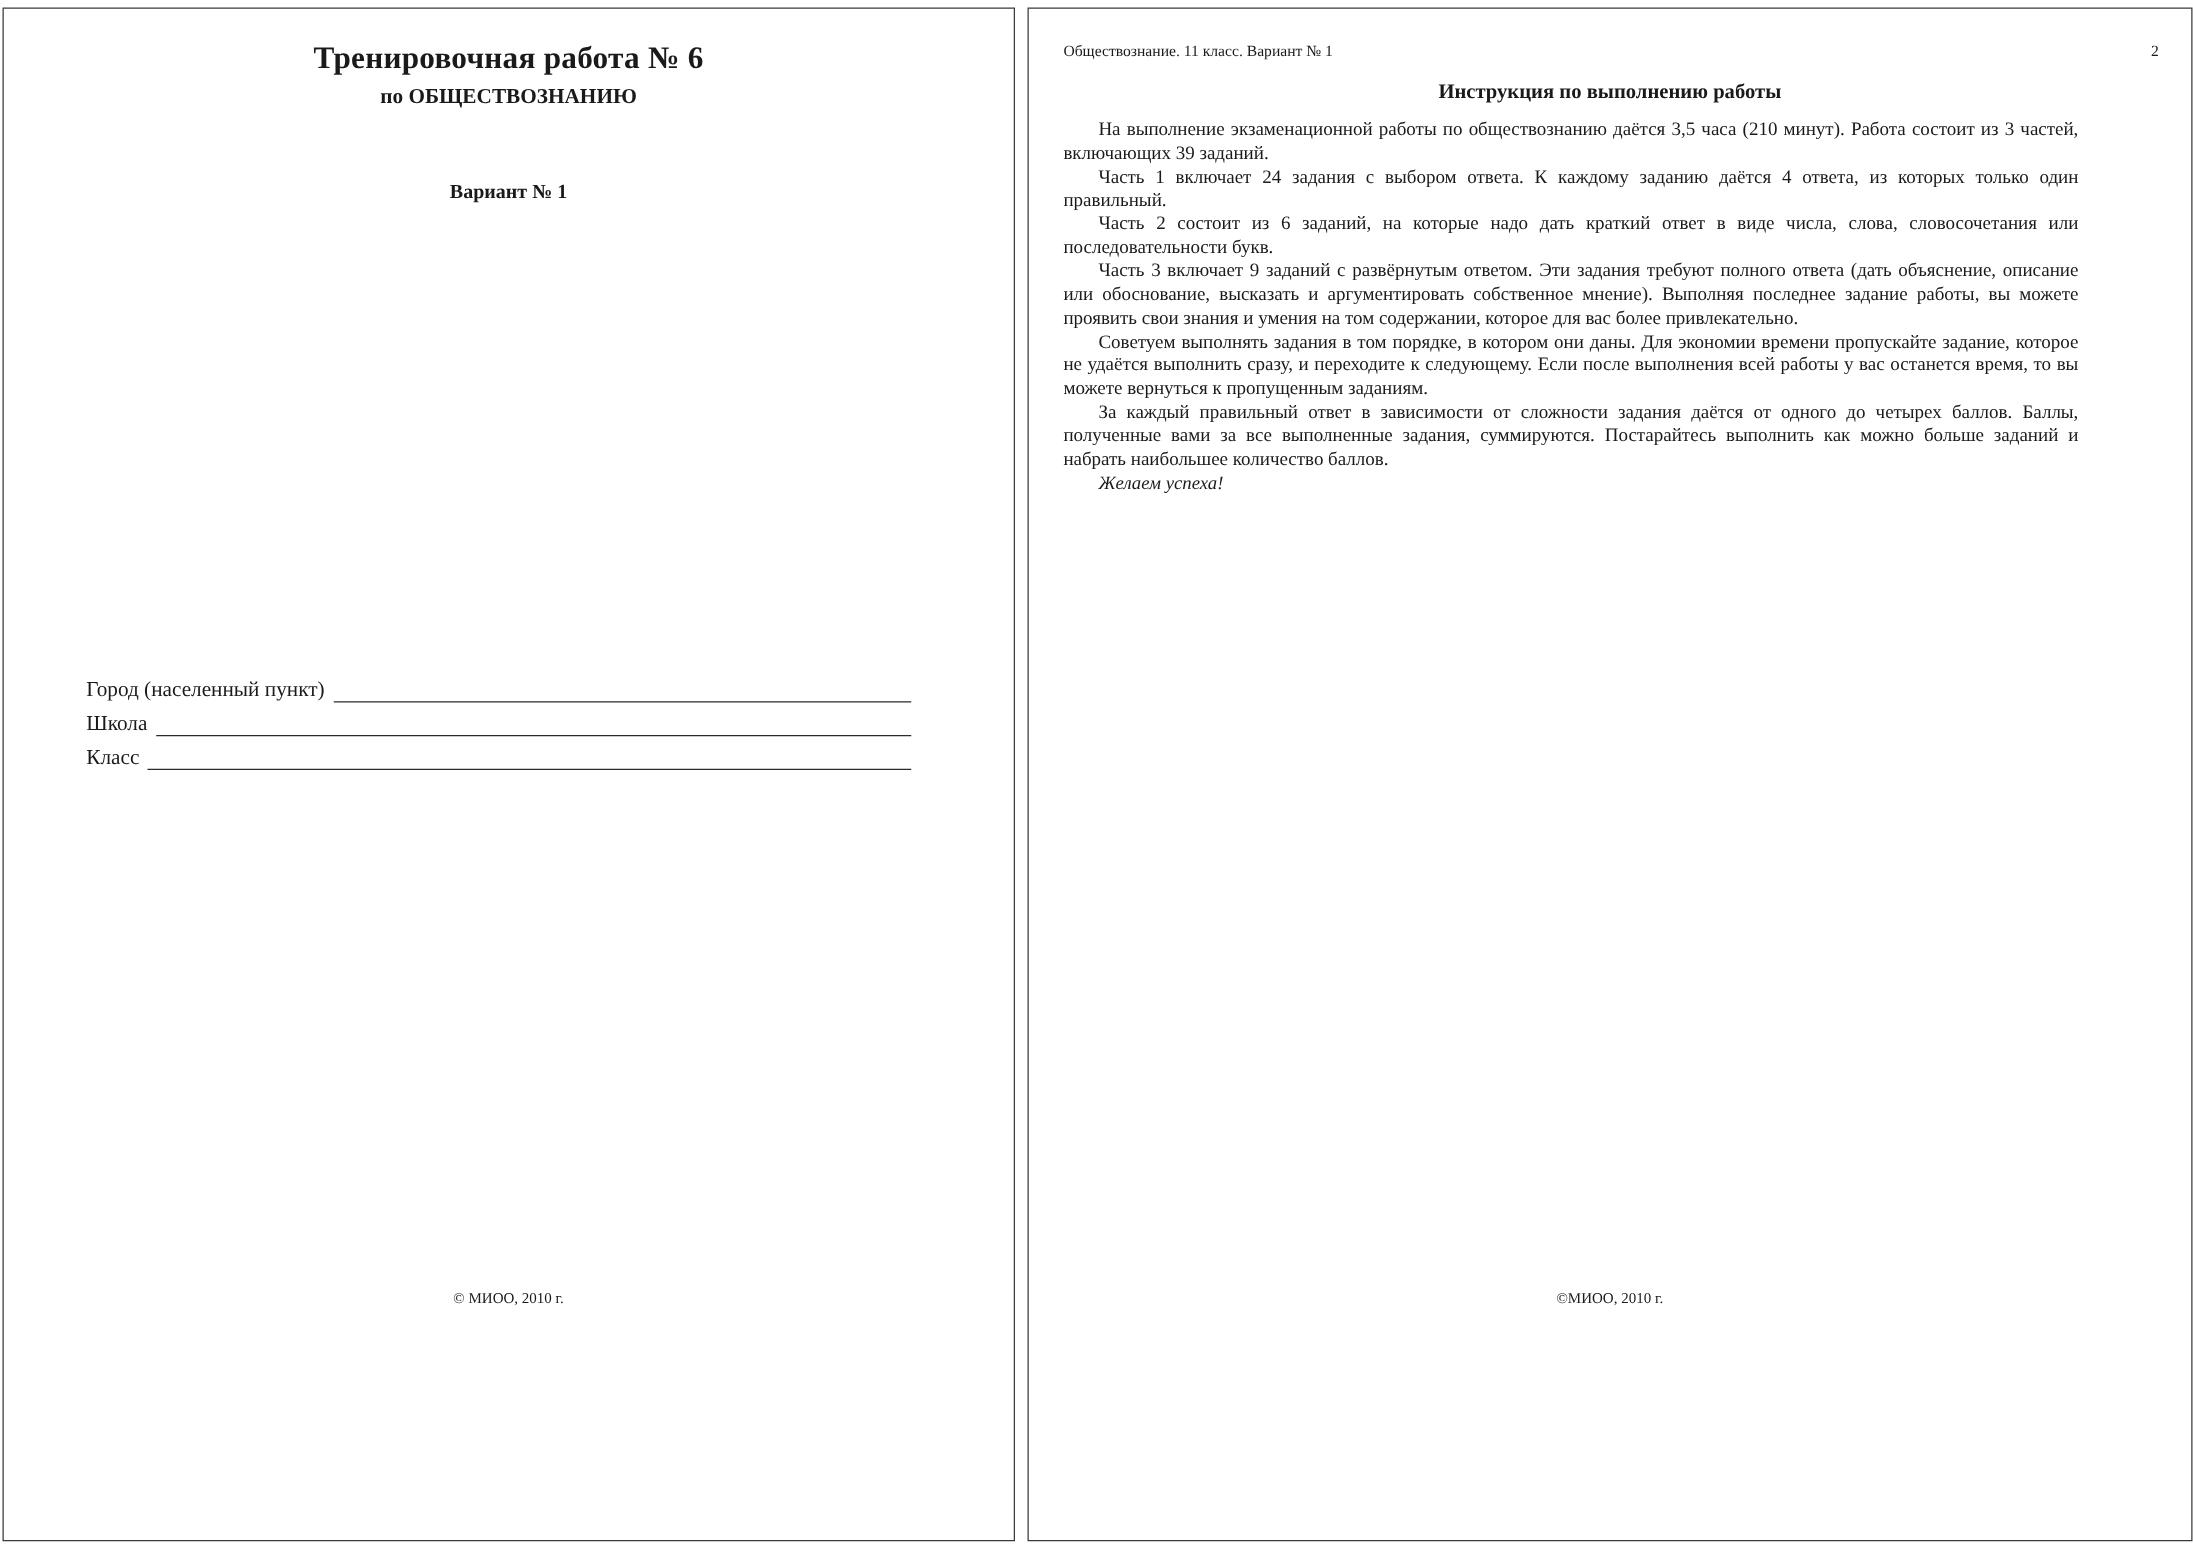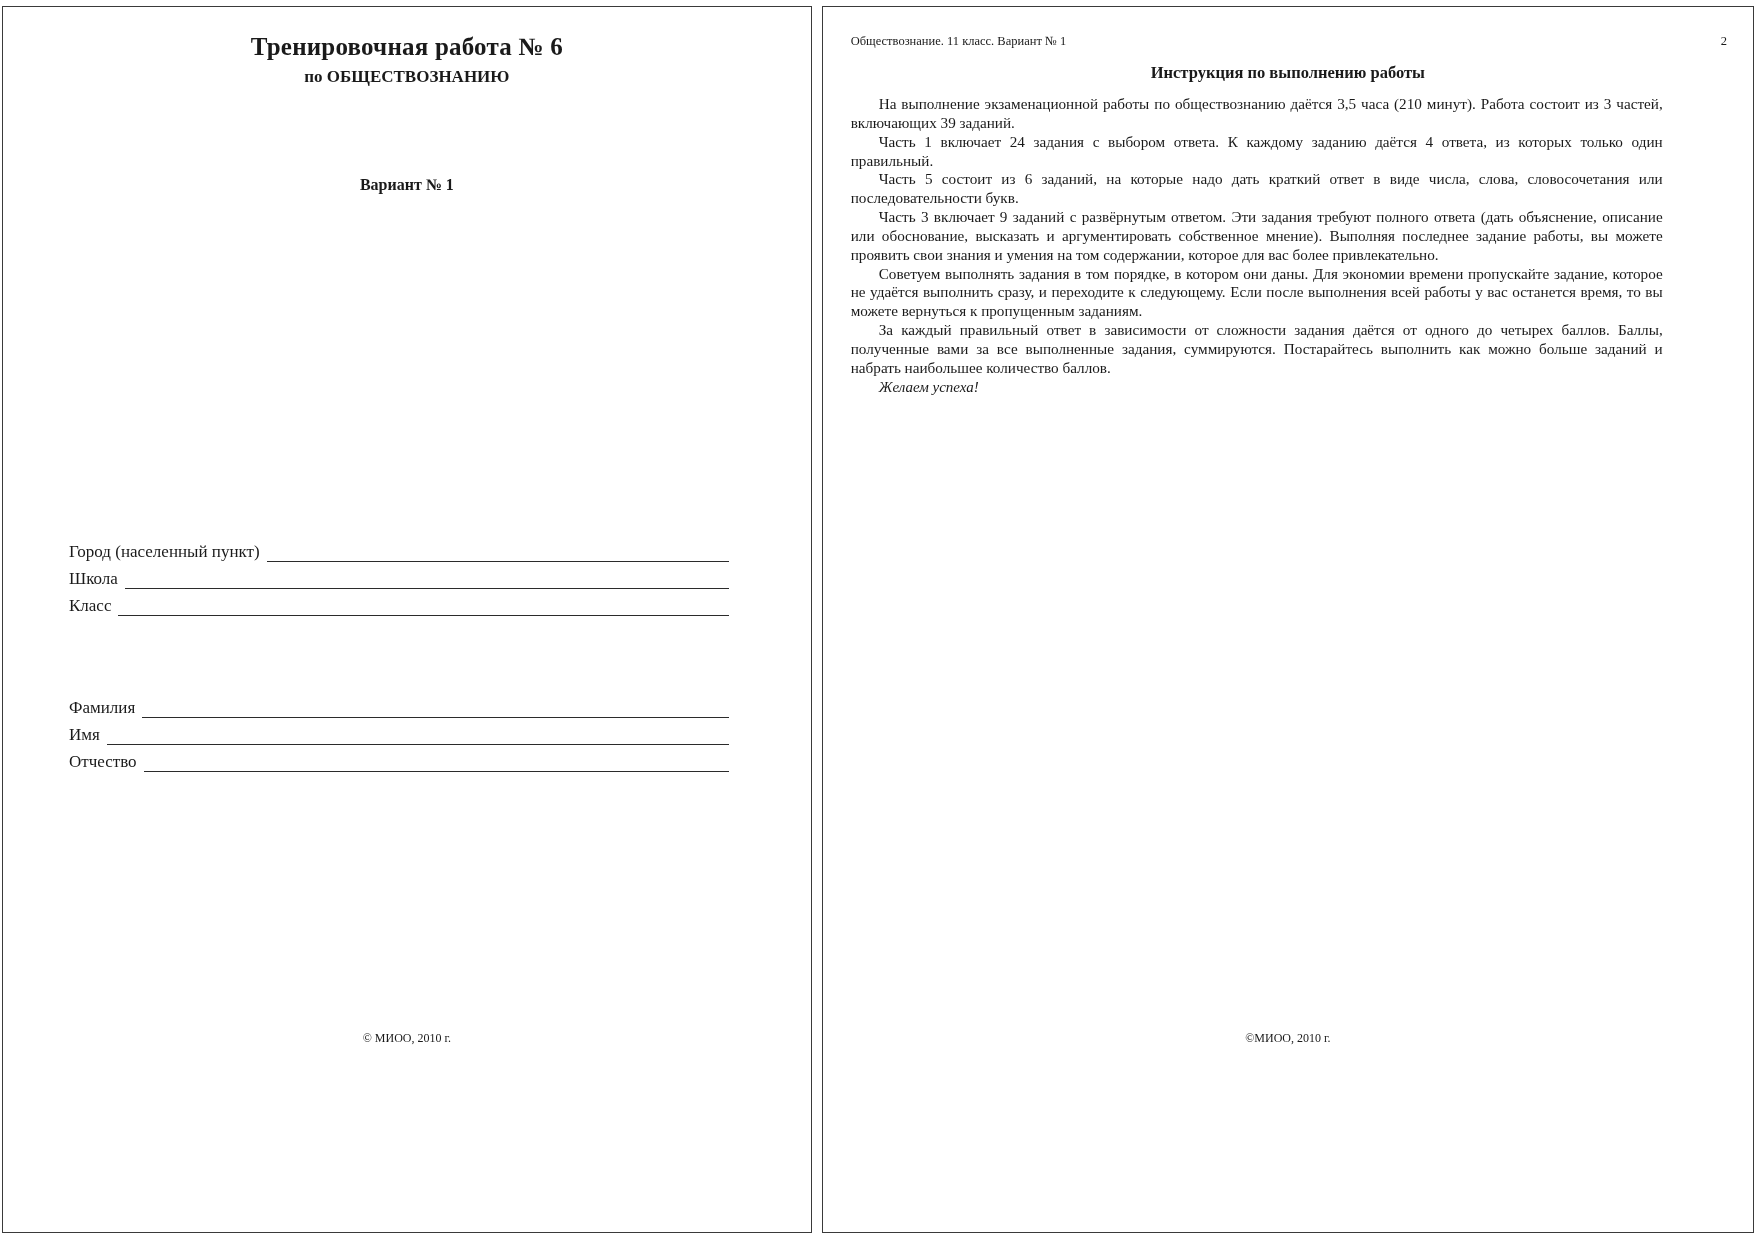--- a/index.html
+++ b/index.html
@@ -60,21 +60,21 @@
   .cover-grade {
     text-align: center;
     font-size: 16px;
     font-weight: bold;
     margin-top: 39px;
   }
   .cover-variant {
     text-align: center;
     font-size: 16px;
     font-weight: bold;
-    margin-top: 89px;
+    margin-top: 58px;
   }
 
   .fields {
     position: absolute;
     left: 66px;
     top: 528px;
     width: 660px;
   }
   .fields-second {
     position: absolute;
@@ -184,53 +184,39 @@
         <div class="field-row">
           <span class="field-label">Школа</span>
           <span class="field-line"></span>
         </div>
         <div class="field-row">
           <span class="field-label">Класс</span>
           <span class="field-line"></span>
         </div>
       </div>
 
-      <div class="fields-second">
-        <div class="field-row">
-          <span class="field-label">Фамилия</span>
-          <span class="field-line"></span>
-        </div>
-        <div class="field-row">
-          <span class="field-label">Имя</span>
-          <span class="field-line"></span>
-        </div>
-        <div class="field-row">
-          <span class="field-label">Отчество</span>
-          <span class="field-line"></span>
-        </div>
-      </div>
 
       <div class="copyright-left">© МИОО, 2010 г.</div>
     </div>
   </div>
 
   <div class="page page-right">
     <div class="page-inner">
 
       <div class="r-head">
         <span>Обществознание. 11 класс. Вариант № 1</span>
         <span class="pageno">2</span>
       </div>
 
       <div class="r-title">Инструкция по выполнению работы</div>
 
       <div class="r-body">
         <p>На выполнение экзаменационной работы по обществознанию даётся 3,5 часа (210 минут). Работа состоит из 3 частей, включающих 39 заданий.</p>
         <p>Часть 1 включает 24 задания с выбором ответа. К каждому заданию даётся 4 ответа, из которых только один правильный.</p>
-        <p>Часть 5 состоит из 6 заданий, на которые надо дать краткий ответ в виде числа, слова, словосочетания или последовательности букв.</p>
+        <p>Часть 2 состоит из 6 заданий, на которые надо дать краткий ответ в виде числа, слова, словосочетания или последовательности букв.</p>
         <p>Часть 3 включает 9 заданий с развёрнутым ответом. Эти задания требуют полного ответа (дать объяснение, описание или обоснование, высказать и аргументировать собственное мнение). Выполняя последнее задание работы, вы можете проявить свои знания и умения на том содержании, которое для вас более привлекательно.</p>
         <p>Советуем выполнять задания в том порядке, в котором они даны. Для экономии времени пропускайте задание, которое не удаётся выполнить сразу, и переходите к следующему. Если после выполнения всей работы у вас останется время, то вы можете вернуться к пропущенным заданиям.</p>
         <p>За каждый правильный ответ в зависимости от сложности задания даётся от одного до четырех баллов. Баллы, полученные вами за все выполненные задания, суммируются. Постарайтесь выполнить как можно больше заданий и набрать наибольшее количество баллов.</p>
         <p class="r-success">Желаем успеха!</p>
       </div>
 
       <div class="copyright-right">©МИОО, 2010 г.</div>
     </div>
   </div>
 

